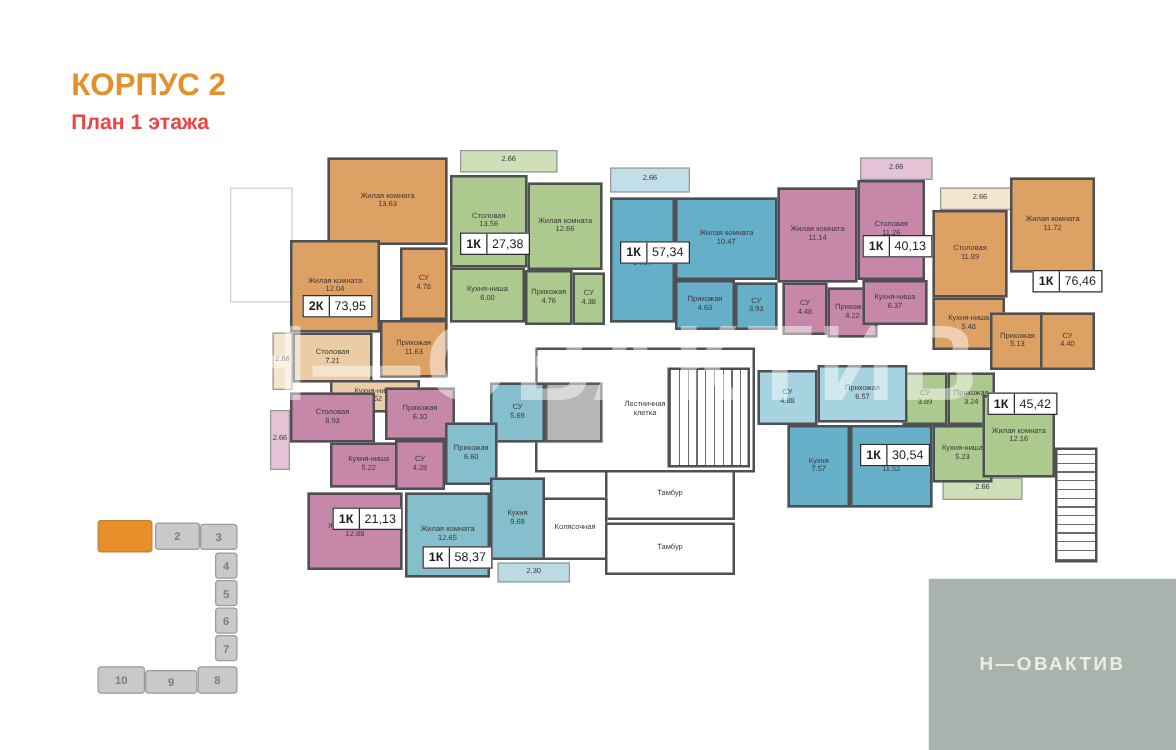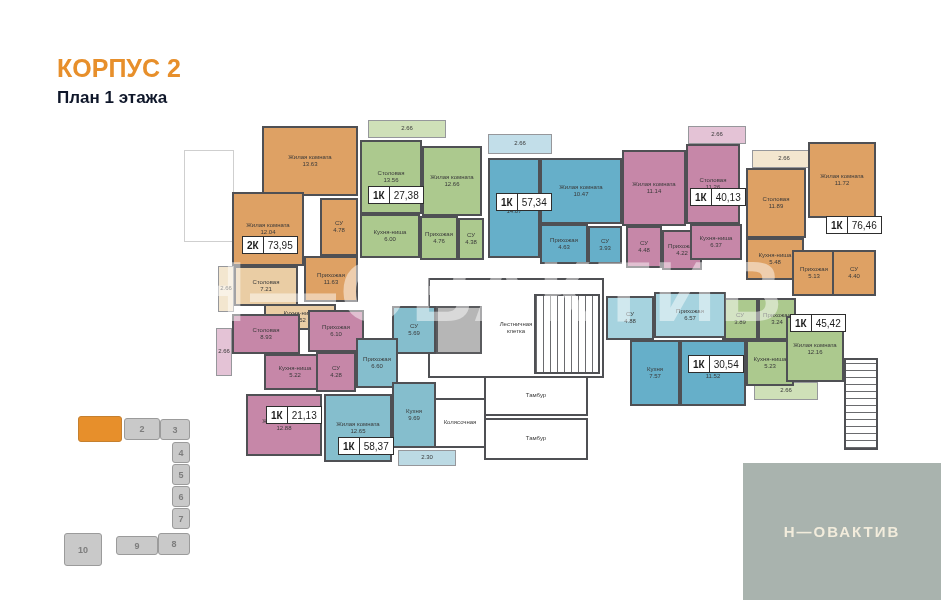--- a/index.html
+++ b/index.html
@@ -3,21 +3,21 @@
 <meta charset="utf-8">
 <style>
   html,body{margin:0;padding:0;background:#fff;}
   body{font-family:"Liberation Sans","DejaVu Sans",sans-serif;}
   .canvas{position:relative;width:941px;height:600px;background:#fff;overflow:hidden;}
 
   
   .title{position:absolute;left:57px;top:42px;z-index:10;margin-top:13px;}
   .t1{font-size:25px;font-weight:700;color:var(--accent);line-height:1.1;}
   .t2{font-size:21px;font-weight:700;color:var(--accent);line-height:1.1;margin-top:8px;}
-  .t3{font-size:17px;font-weight:700;color:#0f172a;line-height:1.1;margin-top:6px;}
+  .t3{font-size:17px;font-weight:700;color:#ef4444;line-height:1.1;margin-top:6px;}
 
   
   .plan{position:absolute;inset:0;}
   .room{position:absolute;box-sizing:border-box;border:2px solid var(--wall);
         display:flex;flex-direction:column;align-items:center;justify-content:center;
         text-align:center;z-index:5;}
   .room .rn{font-size:6px;line-height:1.25;color:#3a3a3a;white-space:pre-line;}
   .room .ra{font-size:6px;line-height:1.25;color:#3a3a3a;}
 
   .fill-orange{background:var(--orange);}
@@ -323,20 +323,20 @@
   <div class="minimap" id="minimap">
       <div class="mm active" style="left: 78px; top: 416px; width: 44px; height: 26px;"></div>
       <div class="mm" style="left: 124px; top: 418px; width: 36px; height: 22px;">2</div>
       <div class="mm" style="left: 160px; top: 419px; width: 30px; height: 21px;">3</div>
       <div class="mm" style="left: 172px; top: 442px; width: 18px; height: 21px;">4</div>
       <div class="mm" style="left: 172px; top: 464px; width: 18px; height: 21px;">5</div>
       <div class="mm" style="left: 172px; top: 486px; width: 18px; height: 21px;">6</div>
       <div class="mm" style="left: 172px; top: 508px; width: 18px; height: 21px;">7</div>
       <div class="mm" style="left: 158px; top: 533px; width: 32px; height: 22px;">8</div>
       <div class="mm" style="left: 116px; top: 536px; width: 42px; height: 19px;">9</div>
-      <div class="mm" style="left: 64px; top: 533px; width: 38px; height: 33px;">10</div>
+      <div class="mm" style="left: 78px; top: 533px; width: 38px; height: 22px;">10</div>
     </div>
 
   <div class="logo">
     <span>Н—ОВАКТИВ</span>
   </div>
 
 </div>
 
 </body></html>

